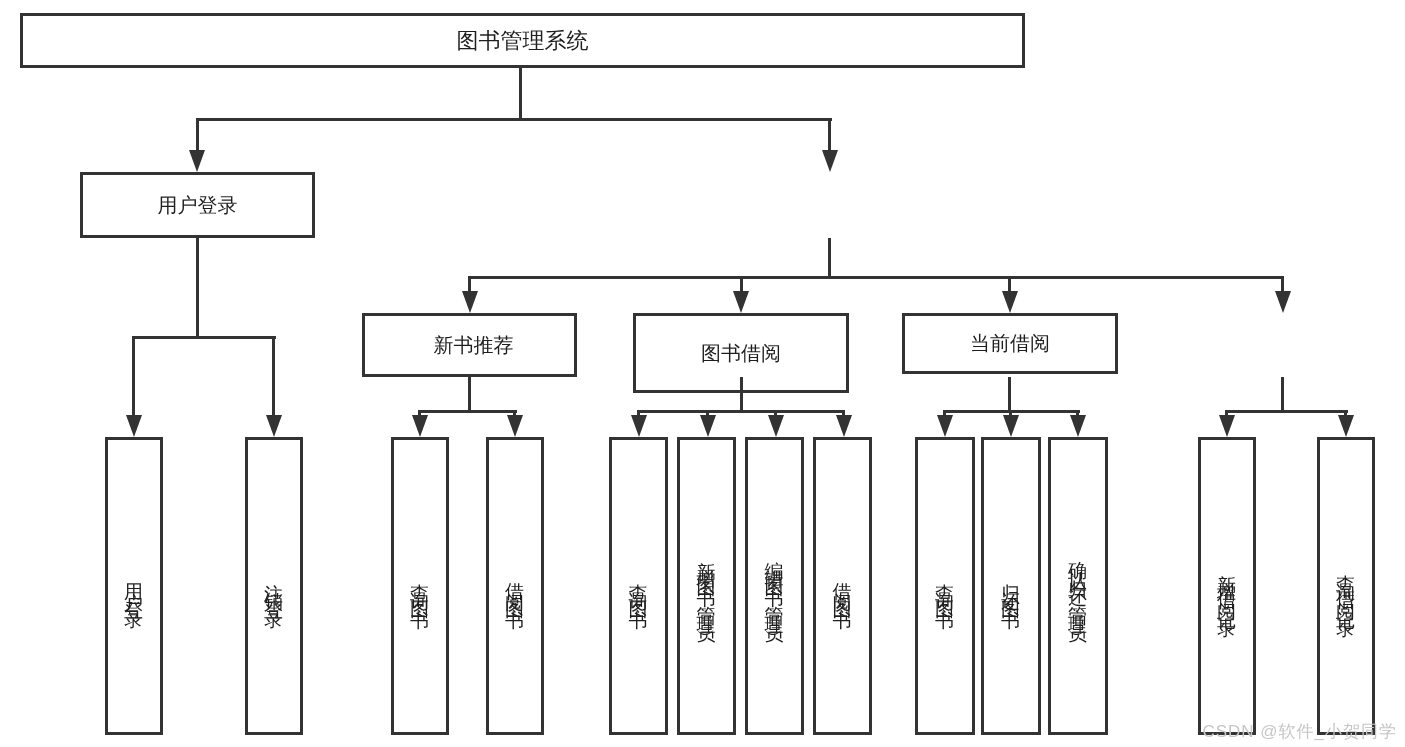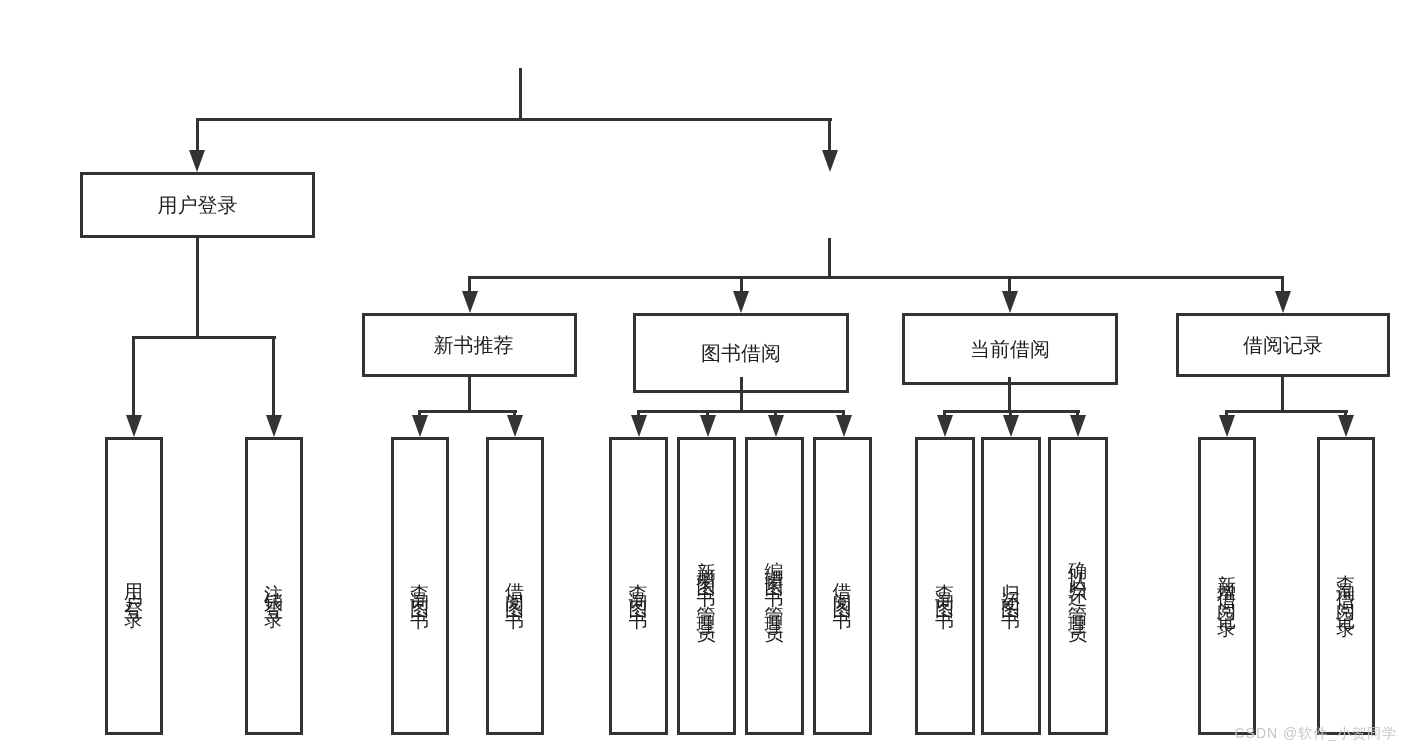--- a/index.html
+++ b/index.html
@@ -51,30 +51,33 @@
   .arrow{
     position:absolute;
     width:0;height:0;
     border-left:8px solid transparent;
     border-right:8px solid transparent;
     border-top:22px solid var(--line);
   }
   .watermark{
     position:absolute;
     right:8px;bottom:4px;
-    font-size:14px;
+    font-size:17px;
     color:var(--watermark);
     letter-spacing:1px;
   }
 </style>
 </head>
 <body>
 
 <div class="stage">
 
+  <div class="node title" style="left:20px;top:13px;width:1005px;height:55px;">
+    <span>图书管理系统</span>
+  </div>
 
   <div class="vline" style="left:519px;top:68px;height:50px;"></div>
   <div class="hline" style="left:196px;top:118px;width:636px;"></div>
   <div class="vline" style="left:196px;top:118px;height:36px;"></div>
   <div class="arrow" style="left:189px;top:150px;"></div>
   <div class="vline" style="left:828px;top:118px;height:36px;"></div>
   <div class="arrow" style="left:822px;top:150px;"></div>
 
   <div class="node header" style="left:80px;top:172px;width:235px;height:66px;">
     <span>用户登录</span>
@@ -97,25 +100,22 @@
   <div class="arrow" style="left:1002px;top:291px;"></div>
   <div class="vline" style="left:1281px;top:276px;height:18px;"></div>
   <div class="arrow" style="left:1275px;top:291px;"></div>
 
   <div class="node header" style="left:362px;top:313px;width:215px;height:64px;padding-left:8px;">
     <span>新书推荐</span>
   </div>
   <div class="node header" style="left:633px;top:313px;width:216px;height:80px;">
     <span>图书借阅</span>
   </div>
-  <div class="node header" style="left:902px;top:313px;width:216px;height:72px;">
+  <div class="node header" style="left:902px;top:313px;width:216px;height:61px;">
     <span>当前借阅</span>
-  </div>
-  <div class="node header" style="left:1176px;top:313px;width:214px;height:64px;">
-    <span>借阅记录</span>
   </div>
 
   <div class="vline" style="left:468px;top:377px;height:33px;"></div>
   <div class="hline" style="left:418px;top:410px;width:99px;"></div>
   <div class="vline" style="left:418px;top:410px;height:9px;"></div>
   <div class="arrow" style="left:412px;top:415px;"></div>
   <div class="vline" style="left:513px;top:410px;height:9px;"></div>
   <div class="arrow" style="left:507px;top:415px;"></div>
 
   <div class="vline" style="left:740px;top:377px;height:33px;"></div>

